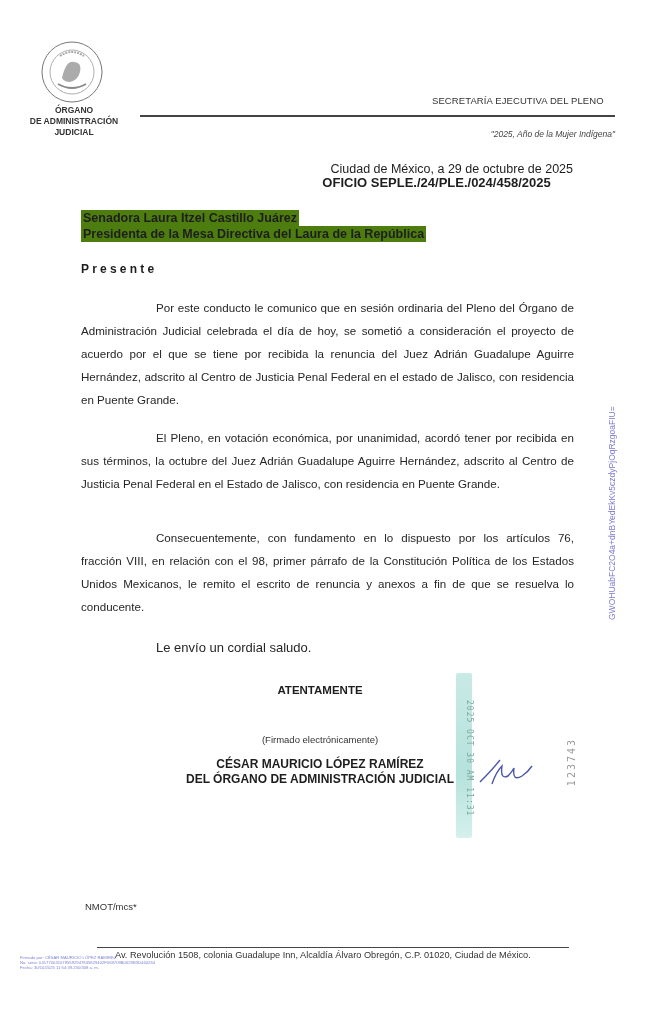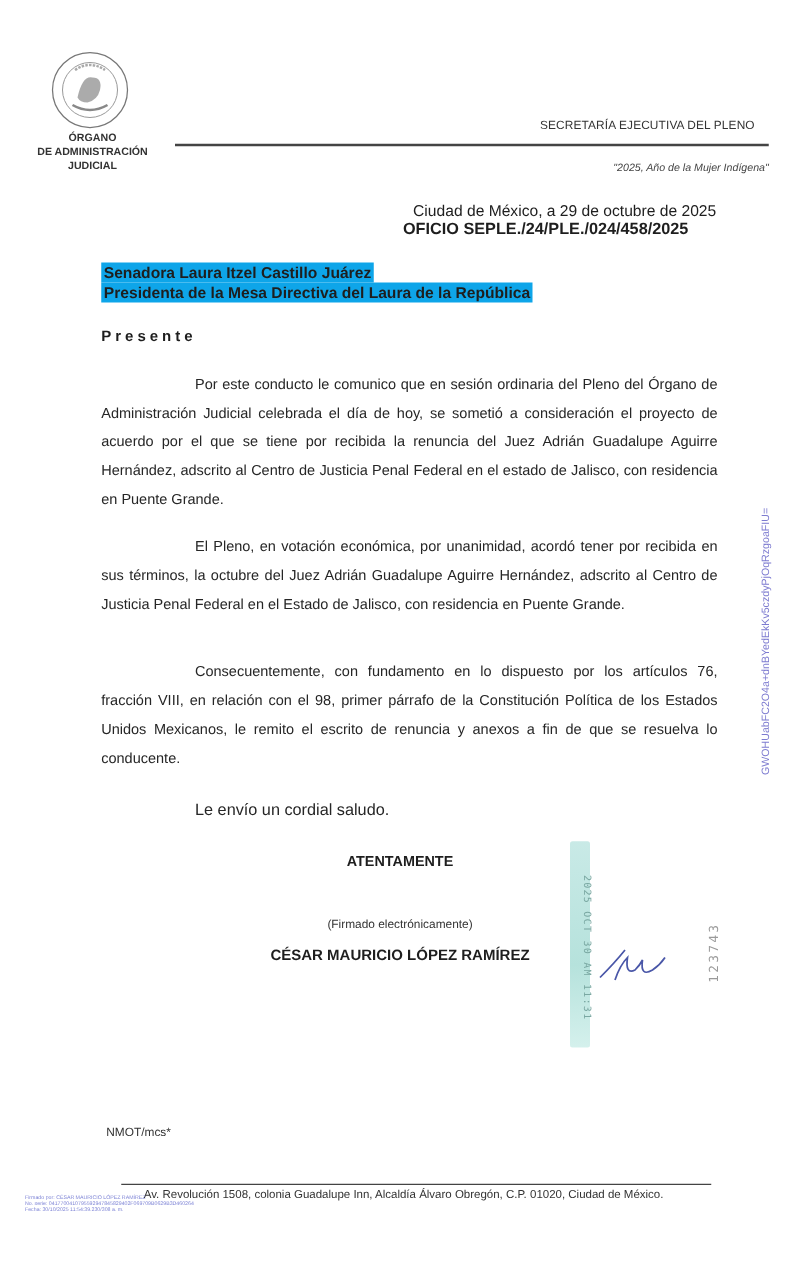--- a/index.html
+++ b/index.html
@@ -9,21 +9,21 @@
     }
     .abs { position: absolute; }
     .seal { left: 40px; top: 40px; width: 64px; height: 64px; }
     .org { left: 22px; top: 105px; width: 104px; text-align: center; font-weight: bold; font-size: 8.5px; line-height: 11px; color: #333; }
     .dept { left: 432px; top: 95px; font-size: 9.5px; color: #333; letter-spacing: 0.1px; }
     .hline { left: 140px; top: 115px; width: 475px; height: 1.5px; background: #444; }
     .motto { left: 445px; top: 129px; width: 170px; text-align: right; font-style: italic; font-size: 8.5px; color: #444; }
     .oficio { left: 300px; top: 139px; width: 273px; text-align: center; font-weight: bold; font-size: 13px; margin-top: 36px; }
     .fecha { left: 300px; top: 162px; width: 273px; text-align: right; font-size: 12.5px; }
     .recip { left: 81px; top: 210px; font-weight: bold; font-size: 12.5px; line-height: 16px; }
-    .recip span { background: #0ea5e9; padding: 0 2px; display: inline-block; }
+    .recip span { background: #4d7c0f; padding: 0 2px; display: inline-block; }
     .presente { left: 81px; top: 262px; font-weight: bold; font-size: 12px; letter-spacing: 3.2px; }
     .para { left: 81px; width: 493px; font-size: 11.6px; line-height: 23px; text-align: justify; text-indent: 75px; color: #262626; }
     .p1 { top: 296px; }
     .p2 { top: 426px; }
     .p3 { top: 526px; }
     .saludo { left: 156px; top: 640px; font-size: 13px; color: #262626; }
     .atentamente { left: 170px; top: 684px; width: 300px; text-align: center; font-weight: bold; font-size: 11.5px; }
     .firmado { left: 170px; top: 734px; width: 300px; text-align: center; font-size: 9.5px; color: #333; }
     .signer { left: 150px; top: 757px; width: 340px; text-align: center; font-weight: bold; font-size: 12px; line-height: 14.5px; }
     .stamp { left: 456px; top: 673px; width: 16px; height: 165px; background: linear-gradient(#bfe6e2, #a9ddd6 60%, #cdeee9); opacity: 0.85; border-radius: 2px; }
@@ -69,20 +69,21 @@
 
 <div class="abs para p1">Por este conducto le comunico que en sesión ordinaria del Pleno del Órgano de Administración Judicial celebrada el día de hoy, se sometió a consideración el proyecto de acuerdo por el que se tiene por recibida la renuncia del Juez Adrián Guadalupe Aguirre Hernández, adscrito al Centro de Justicia Penal Federal en el estado de Jalisco, con residencia en Puente Grande.</div>
 <div class="abs para p2">El Pleno, en votación económica, por unanimidad, acordó tener por recibida en sus términos, la octubre del Juez Adrián Guadalupe Aguirre Hernández, adscrito al Centro de Justicia Penal Federal en el Estado de Jalisco, con residencia en Puente Grande.</div>
 <div class="abs para p3">Consecuentemente, con fundamento en lo dispuesto por los artículos 76, fracción VIII, en relación con el 98, primer párrafo de la Constitución Política de los Estados Unidos Mexicanos, le remito el escrito de renuncia y anexos a fin de que se resuelva lo conducente.</div>
 <div class="abs saludo">Le envío un cordial saludo.</div>
 
 <div class="abs atentamente">ATENTAMENTE</div>
 <div class="abs firmado">(Firmado electrónicamente)</div>
 <div class="abs signer">
   <div>CÉSAR MAURICIO LÓPEZ RAMÍREZ</div>
+  <div>DEL ÓRGANO DE ADMINISTRACIÓN JUDICIAL</div>
 </div>
 
 <div class="abs stamp"></div>
 <div class="abs stamp-text">2025 OCT 30 AM 11:31</div>
 <div class="abs stamp-num">123743</div>
 
 <svg class="abs sig" viewBox="0 0 56 38">
   <path d="M2 30 Q14 18 22 8 M14 32 Q18 20 24 14 Q22 28 30 24 Q34 20 36 16 Q34 30 44 24 Q50 20 54 14" fill="none" stroke="#4a57a8" stroke-width="1.4"></path>
 </svg>
 

